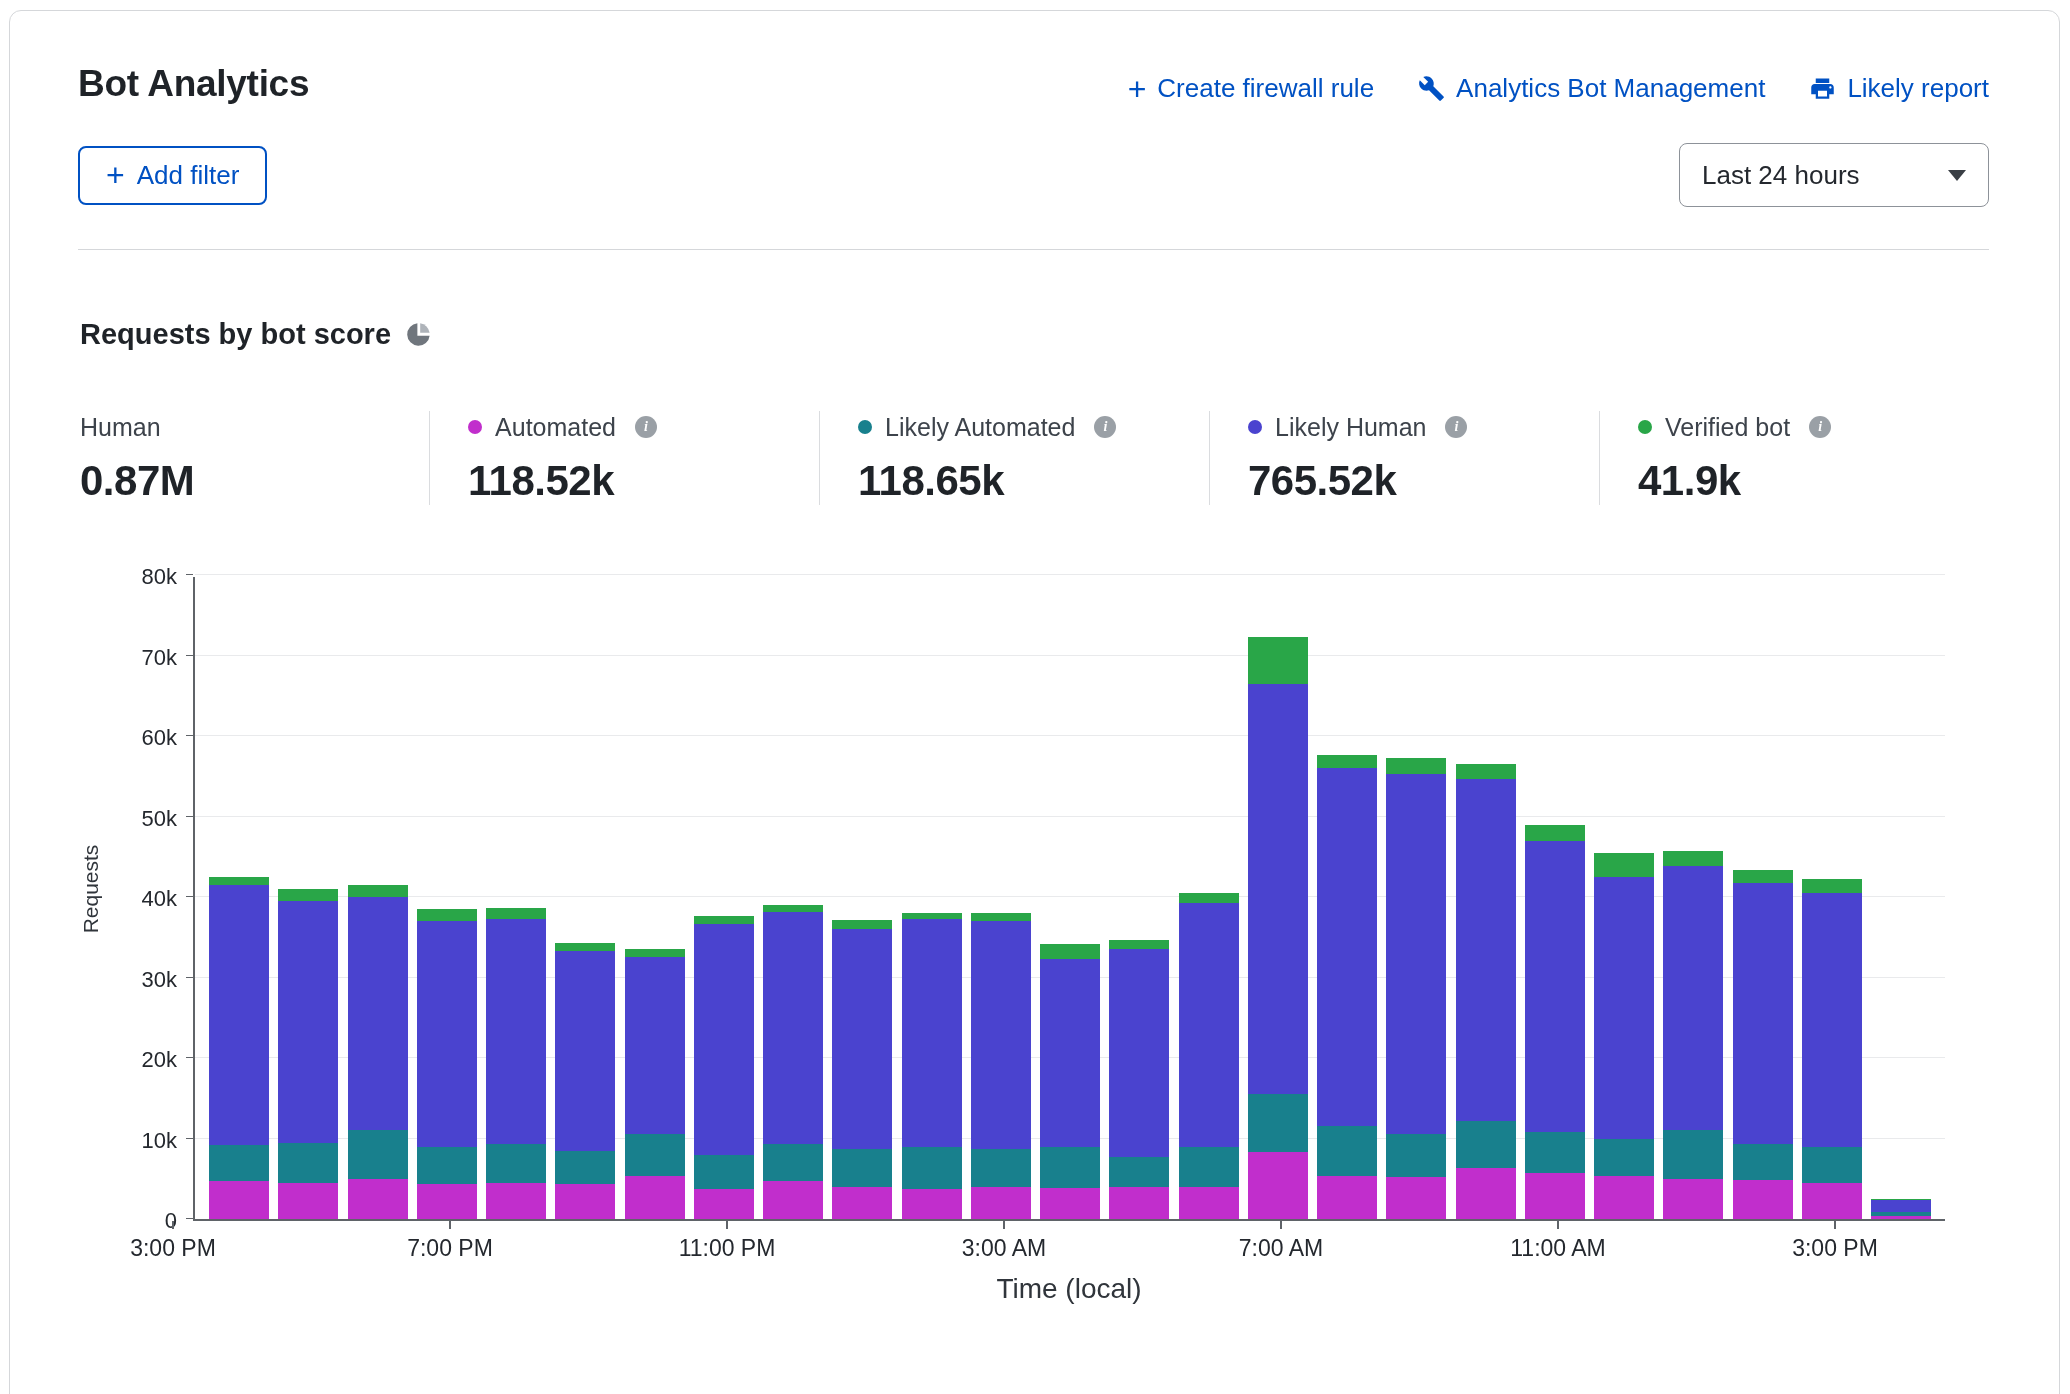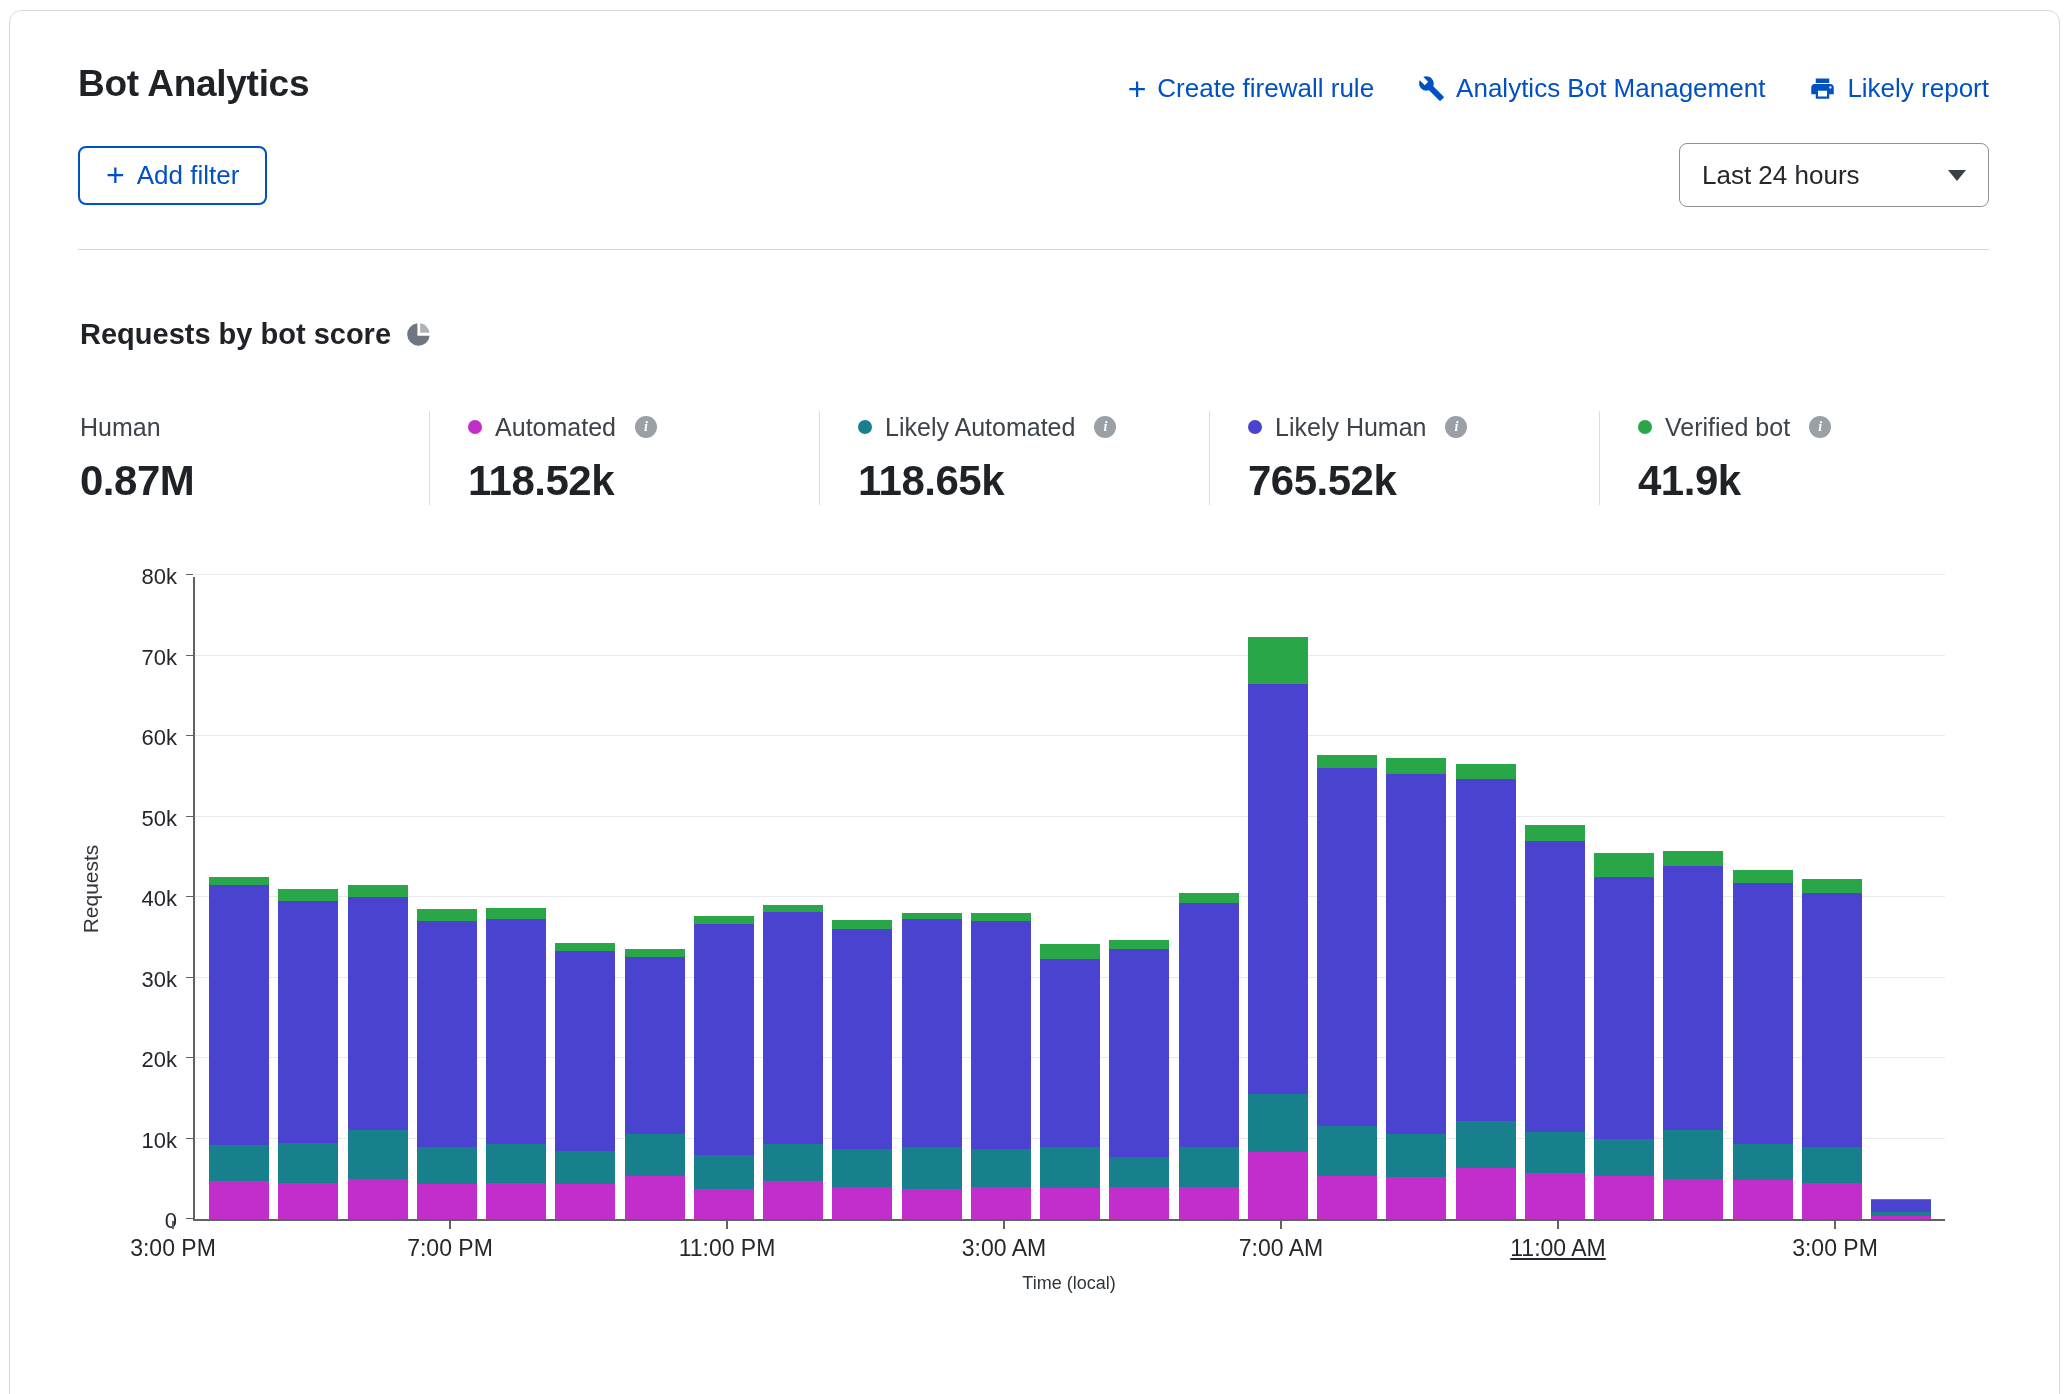--- a/index.html
+++ b/index.html
@@ -49,21 +49,21 @@
     border-bottom:2px solid #5f6368; }
   .gridline { position:absolute; left:0; right:0; height:1px; background:#e9eaec; }
   .ytick { position:absolute; left:-9px; width:7px; height:1px; background:#5f6368; }
   .bars { position:absolute; left:0; right:0; top:0; bottom:0; display:flex;
     align-items:flex-end; justify-content:space-between; padding:0 14px; }
   .bar { width:60px; display:flex; flex-direction:column-reverse; }
   .seg { width:100%; }
   .x-axis { position:relative; margin-left:49px; width:1752px; height:48px; }
   .xtick { position:absolute; top:0; width:2px; height:8px; background:#5f6368; }
   .xlab { position:absolute; top:14px; transform:translateX(-50%); font-size:23px; color:#24282e; white-space:nowrap; }
-  .x-title { margin-left:113px; width:1752px; text-align:center; font-size:18px; color:#30353b; margin-top:4px; }
+  .x-title { margin-left:113px; width:1752px; text-align:center; font-size:28px; color:#30353b; margin-top:4px; }
 </style>
 </head>
 <body>
 
 <div class="card">
 
   <div class="hdr">
     <div class="hdr-row">
       <div class="page-title">Bot Analytics</div>
       <div class="actions">
@@ -347,21 +347,21 @@
           <div class="xlab" style="left: 44px;">3:00 PM</div>
           <div class="xtick" style="left: 320px;"></div>
           <div class="xlab" style="left: 321px;">7:00 PM</div>
           <div class="xtick" style="left: 597px;"></div>
           <div class="xlab" style="left: 598px;">11:00 PM</div>
           <div class="xtick" style="left: 874px;"></div>
           <div class="xlab" style="left: 875px;">3:00 AM</div>
           <div class="xtick" style="left: 1151px;"></div>
           <div class="xlab" style="left: 1152px;">7:00 AM</div>
           <div class="xtick" style="left: 1428px;"></div>
-          <div class="xlab" style="left: 1429px; text-decoration: underline;">11:00 AM</div>
+          <div class="xlab" style="left: 1429px;">11:00 AM</div>
           <div class="xtick" style="left: 1705px;"></div>
           <div class="xlab" style="left: 1706px;">3:00 PM</div>
         </div>
       <div class="x-title">Time (local)</div>
     </div>
   </div>
 
 </div>
 
 </body></html>

